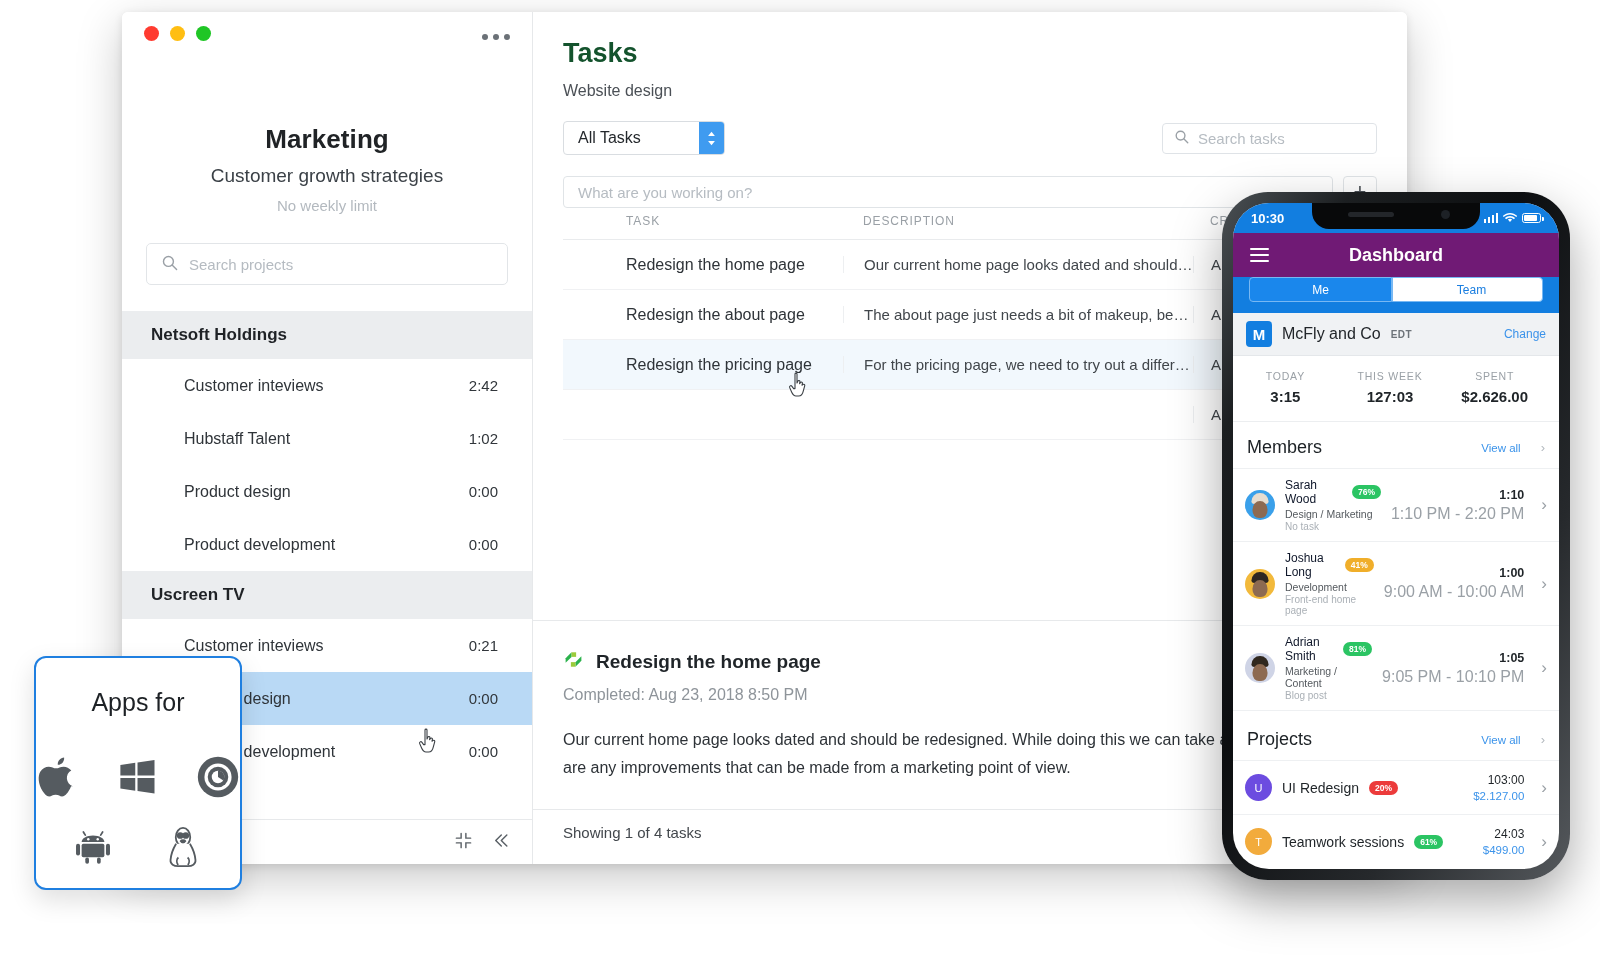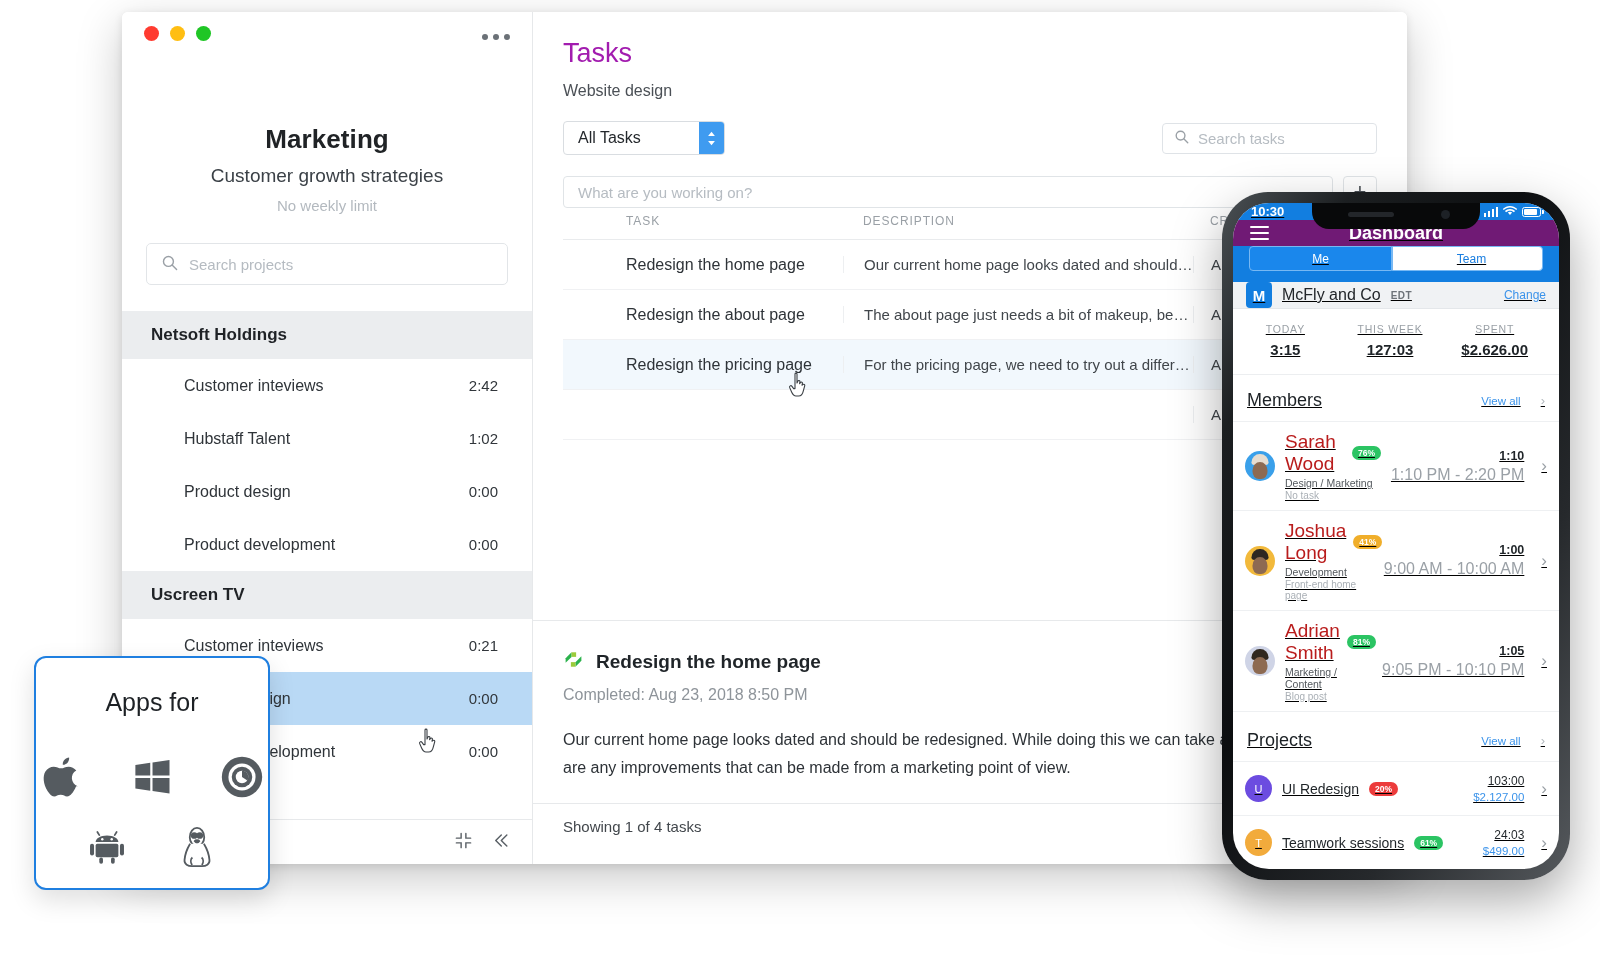--- a/index.html
+++ b/index.html
@@ -74,21 +74,21 @@
   }
   .proj-row .t { font-size: 15px; color: #31363b; }
   .proj-row.selected { background: #b9d9f5; }
 
   
   .main {
     flex: 1; display: flex; flex-direction: column;
     position: relative; background: #fff; overflow: hidden;
   }
   .main-head { padding: 26px 30px 0 30px; }
-  .tasks-title { font-size: 27px; font-weight: 400; color: #a21caf; }
+  .tasks-title { font-size: 27px; font-weight: 700; color: #14532d; }
   .tasks-sub { font-size: 16px; color: #4b5056; margin-top: 13px; }
 
   .ctrl-row {
     display: flex; align-items: center; justify-content: space-between;
     margin-top: 21px;
   }
   .select-box {
     width: 162px; height: 34px;
     border: 1px solid #d9dde1; border-radius: 4px;
     display: flex; align-items: center;
@@ -154,36 +154,36 @@
     position: absolute; left: 0; right: 0; bottom: 45px; top: 608px;
     border-top: 1px solid #e7e9eb;
     padding: 28px 30px 0 30px;
   }
   .detail-title-row { display: flex; align-items: center; gap: 12px; }
   .detail-title { font-size: 19px; font-weight: 700; color: #1f2428; }
   .detail-completed { font-size: 16px; color: #8e949a; margin-top: 12px; }
   .detail-body { font-size: 16px; color: #2d3237; line-height: 1.78; margin-top: 22px; }
 
   .footer {
-    position: absolute; left: 0; right: 0; bottom: 16px; height: 45px;
+    position: absolute; left: 0; right: 0; bottom: 10px; height: 45px;
     border-top: 1px solid #e7e9eb;
     display: flex; align-items: center; padding-left: 30px;
     font-size: 15px; color: #42474c;
   }
   .side-footer {
     position: absolute; left: 0; right: 0; bottom: 0; height: 45px;
     border-top: 1px solid #e7e9eb;
     display: flex; align-items: center; justify-content: flex-end; gap: 18px;
     padding-right: 22px; color: #5a6066;
   }
 
   
   .apps-card {
     position: absolute; left: 34px; top: 656px;
-    width: 236px; height: 234px;
+    width: 208px; height: 234px;
     background: #fff;
     border: 2px solid #1f7fe0;
     border-radius: 12px;
     box-shadow: 0 10px 26px rgba(0,0,0,.13);
     display: flex; flex-direction: column; align-items: center;
     padding-top: 30px;
   }
   .apps-title { font-size: 25px; color: #1d2125; font-weight: 400; }
   .apps-grid1, .apps-grid2 {
     display: flex; justify-content: center; align-items: center;
@@ -201,21 +201,21 @@
     background: linear-gradient(118deg,#4b5155 0%,#1c1f21 18%,#0c0e10 42%,#26292c 72%,#55595d 100%);
     padding: 11px;
     box-shadow: 0 20px 50px rgba(0,0,0,.34);
     overflow: hidden;
   }
   .phone-screen {
     width: 100%; height: 100%;
     border-radius: 36px;
     background: #fff;
     overflow: hidden; position: relative;
-    display: flex; flex-direction: column; text-decoration: underline;
+    display: flex; flex-direction: column;
   }
   .notch {
     position: absolute; left: 50%; transform: translateX(-50%); top: 0;
     width: 168px; height: 26px;
     background: #08090a; border-radius: 0 0 17px 17px; z-index: 5;
   }
   .notch .sp { position: absolute; left: 36px; top: 9px; width: 46px; height: 5px; border-radius: 3px; background: #23262a; }
   .notch .cam { position: absolute; right: 30px; top: 7px; width: 9px; height: 9px; border-radius: 50%; background: #1d2126; }
 
   .statusbar {
@@ -291,21 +291,21 @@
   .avatar {
     width: 30px; height: 30px; border-radius: 50%;
     flex-shrink: 0; position: relative; overflow: hidden;
   }
   .avatar .face { position:absolute; left:50%; bottom:2px; transform:translateX(-50%);
     width:15px; height:17px; border-radius:50% 50% 42% 42%; background:#8d6a52; }
   .avatar .hair { position:absolute; left:50%; top:3px; transform:translateX(-50%);
     width:17px; height:11px; border-radius:9px 9px 3px 3px; }
   .m-main { flex: 1; min-width: 0; }
   .m-name-row { display: flex; align-items: center; gap: 7px; }
-  .m-name { font-size: 19px; color: #b91c1c; }
+  .m-name { font-size: 12px; color: #0f172a; }
   .pct {
     font-size: 8.5px; color: #fff; font-weight: 700;
     padding: 2px 6px; border-radius: 9px;
   }
   .m-role { font-size: 10.5px; color: #54595e; margin-top: 2px; }
   .m-task { font-size: 10px; color: #aab0b6; margin-top: 1px; }
   .m-right { text-align: right; flex-shrink: 0; }
   .m-dur { font-size: 12.5px; color: #1f2428; font-weight: 700; }
   .m-range { font-size: 16px; color: #9aa0a6; margin-top: 3px; }
   .m-chev { font-size: 17px; color: #9aa0a6; margin-left: 7px; font-weight: 300; }

